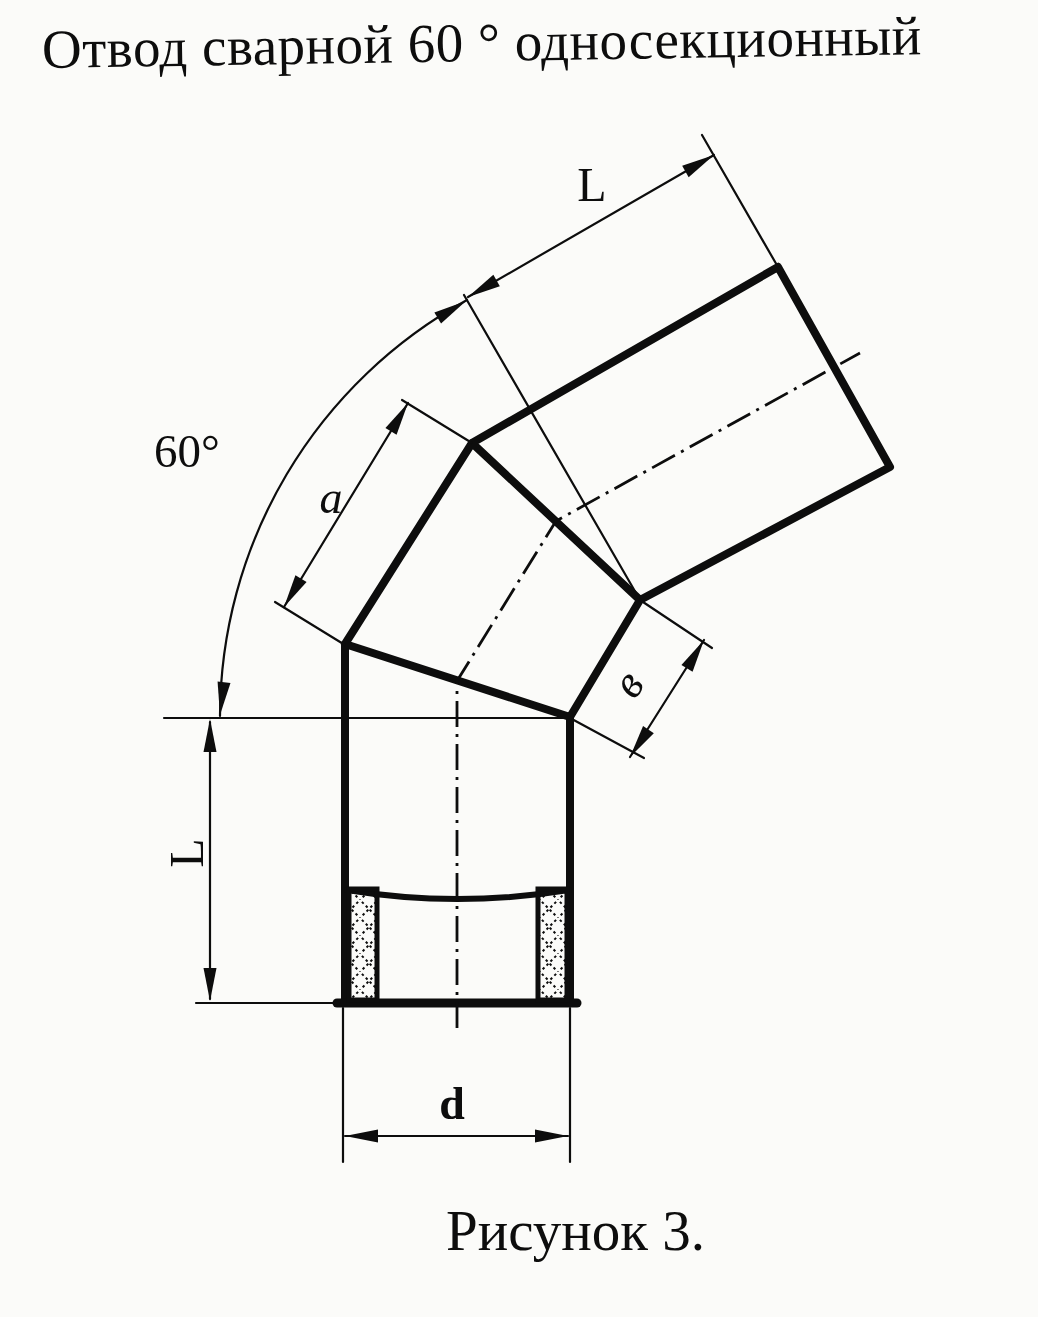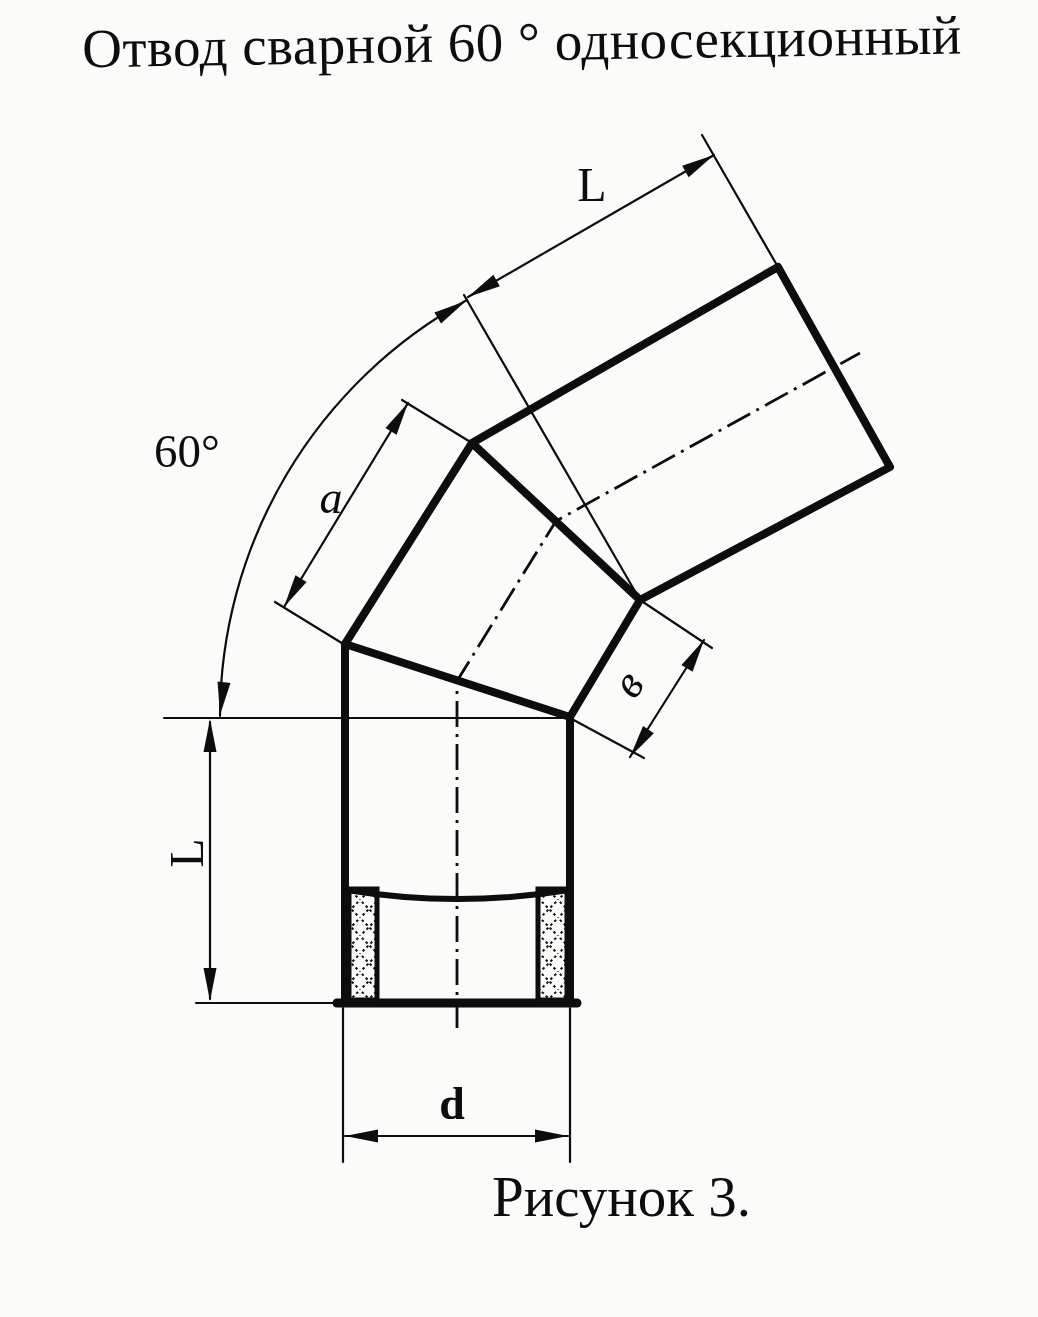--- a/index.html
+++ b/index.html
@@ -3,30 +3,29 @@
 <meta charset="utf-8">
 <style>
   html,body{margin:0;padding:0;}
   .page{
     position:relative;
     width:1038px;height:1317px;
     background:#fbfbf9;
     overflow:hidden;
     font-family:"Liberation Serif","DejaVu Serif",serif;
     color:#0d0d0d;
-    text-align:center;
   }
   .title{
     position:absolute;left:42px;top:18px;width:960px;
     font-size:55px;letter-spacing:.5px;white-space:nowrap;
     transform:rotate(-0.9deg);transform-origin:left center;
   }
   .caption{
-    position:absolute;left:446px;top:1164px;
-    font-size:57px;white-space:nowrap;margin-left:46px;
+    position:absolute;left:446px;top:1198px;
+    font-size:57px;white-space:nowrap;
   }
   svg.drawing{position:absolute;left:0;top:0;}
   .thick{stroke:#0d0d0d;stroke-width:8;fill:none;stroke-linecap:round;stroke-linejoin:round;}
   .thick9{stroke:#0d0d0d;stroke-width:9;fill:none;stroke-linecap:round;}
   .mid{stroke:#0d0d0d;stroke-width:6;fill:none;stroke-linecap:round;}
   .thin{stroke:#0d0d0d;stroke-width:2.2;fill:none;stroke-linecap:round;}
   .cline{stroke:#0d0d0d;stroke-width:2.8;fill:none;stroke-dasharray:26 7 3 7;}
   .arrow{fill:#0d0d0d;stroke:none;}
   .hrect{fill:url(#hatch);stroke:#0d0d0d;stroke-width:5;}
   text.dim{fill:#0d0d0d;font-family:"Liberation Serif","DejaVu Serif",serif;}

